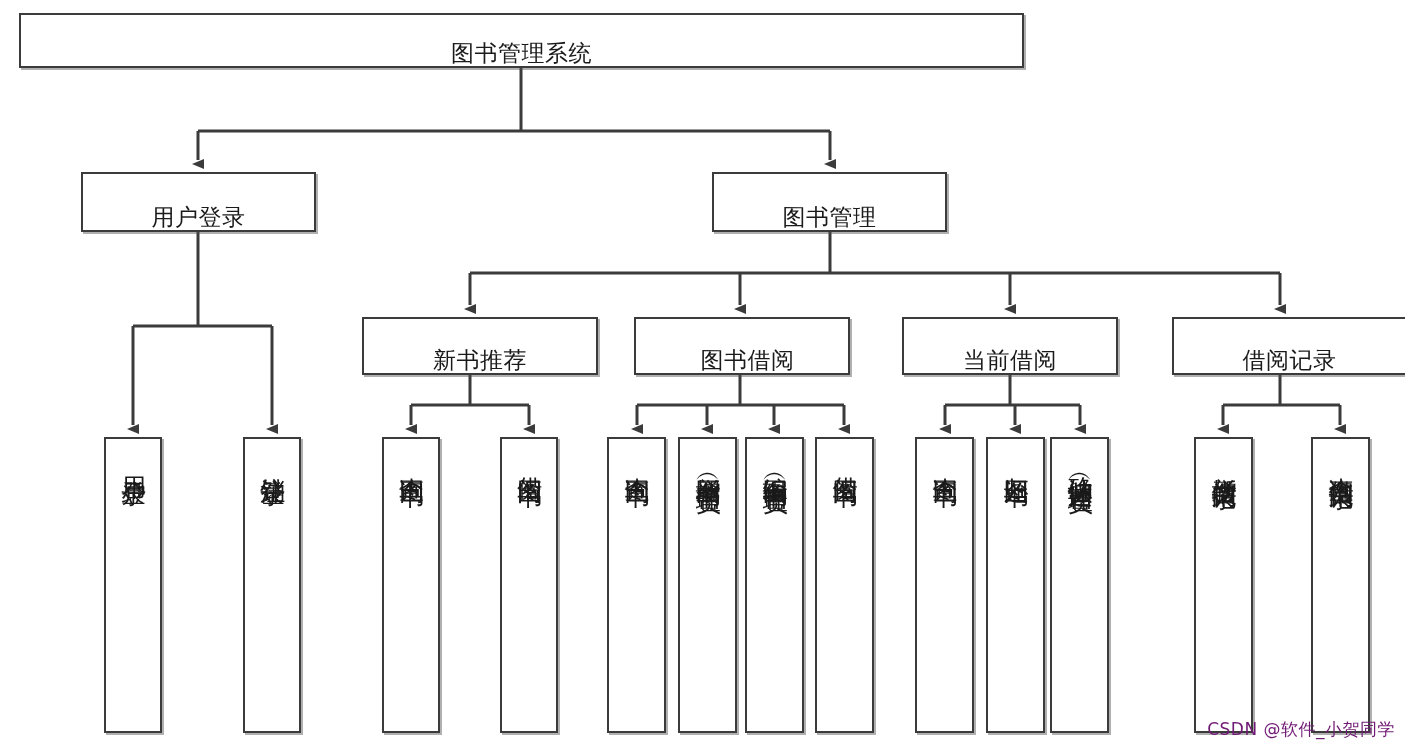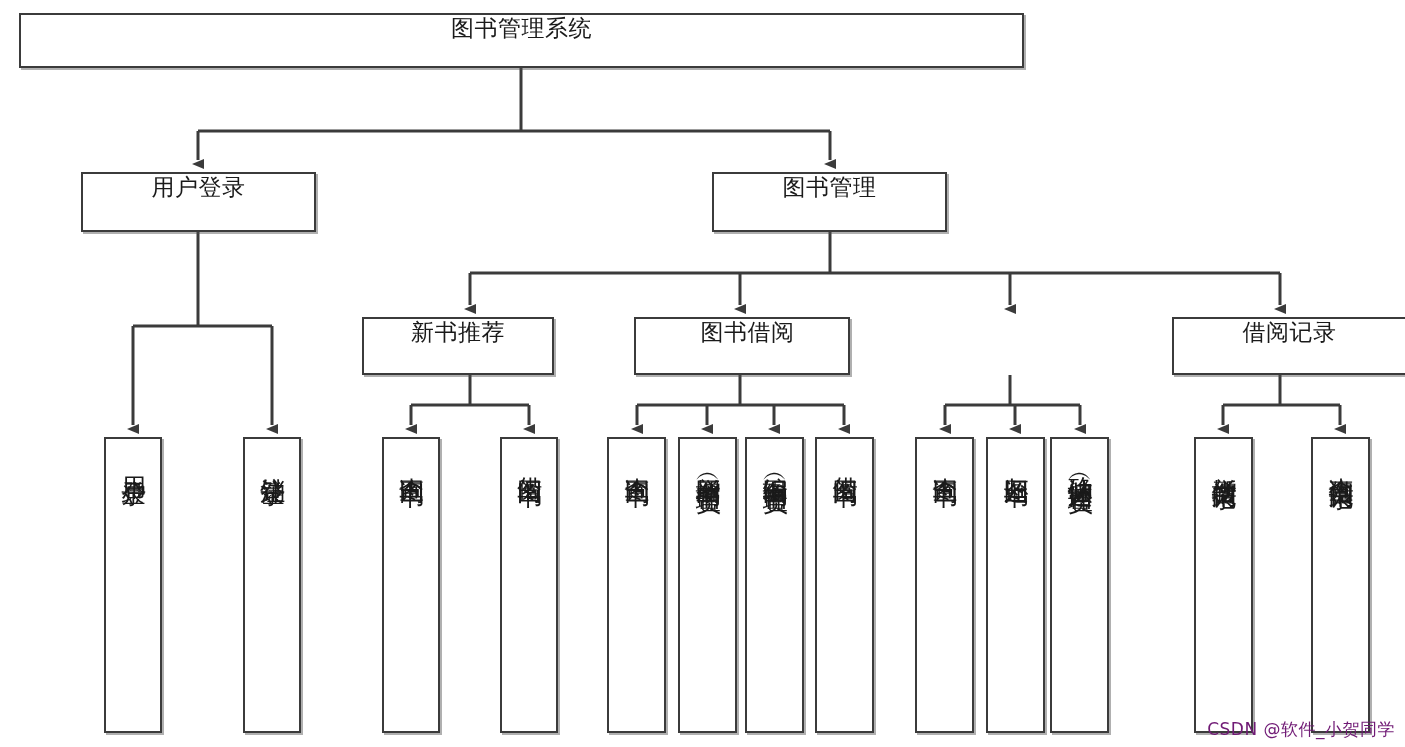--- a/index.html
+++ b/index.html
@@ -22,21 +22,21 @@
     width: 1405px;
     height: 747px;
   }
   .node {
     position: absolute;
     box-sizing: border-box;
     background: #ffffff;
     border: 2px solid #3b3b3b;
     box-shadow: 2px 2px 0 rgba(80,80,80,0.45);
     display: flex;
-    align-items: flex-start;
+    align-items: flex-end;
     justify-content: center;
     color: #1a1a1a;
   }
   .node .label {
     text-align: center;
     line-height: 1.15;
     letter-spacing: 0.5px;
   }
   .node.horiz .label {
     font-size: 23px;
@@ -123,25 +123,28 @@
     <span class="label">图书管理系统</span>
   </div>
 
   <div class="node horiz" style="left:81px; top:172px; width:235px; height:60px;">
     <span class="label">用户登录</span>
   </div>
   <div class="node horiz" style="left:712px; top:172px; width:235px; height:60px;">
     <span class="label">图书管理</span>
   </div>
 
-  <div class="node horiz" style="left:362px; top:317px; width:192px; height:58px;">
+  <div class="node horiz" style="left:362px; top:317px; width:236px; height:58px;">
     <span class="label">新书推荐</span>
   </div>
   <div class="node horiz" style="left:634px; top:317px; width:216px; height:58px;padding-left:11px;">
     <span class="label">图书借阅</span>
+  </div>
+  <div class="node horiz" style="left:902px; top:317px; width:216px; height:58px;">
+    <span class="label">当前借阅</span>
   </div>
   <div class="node horiz" style="left:1172px; top:317px; width:235px; height:58px;">
     <span class="label">借阅记录</span>
   </div>
 
   <div class="node vert" style="left:104px; top:437px; width:58px; height:296px;">
     <span class="label">用户登录</span>
   </div>
   <div class="node vert" style="left:243px; top:437px; width:58px; height:296px;">
     <span class="label">注销登录</span>

